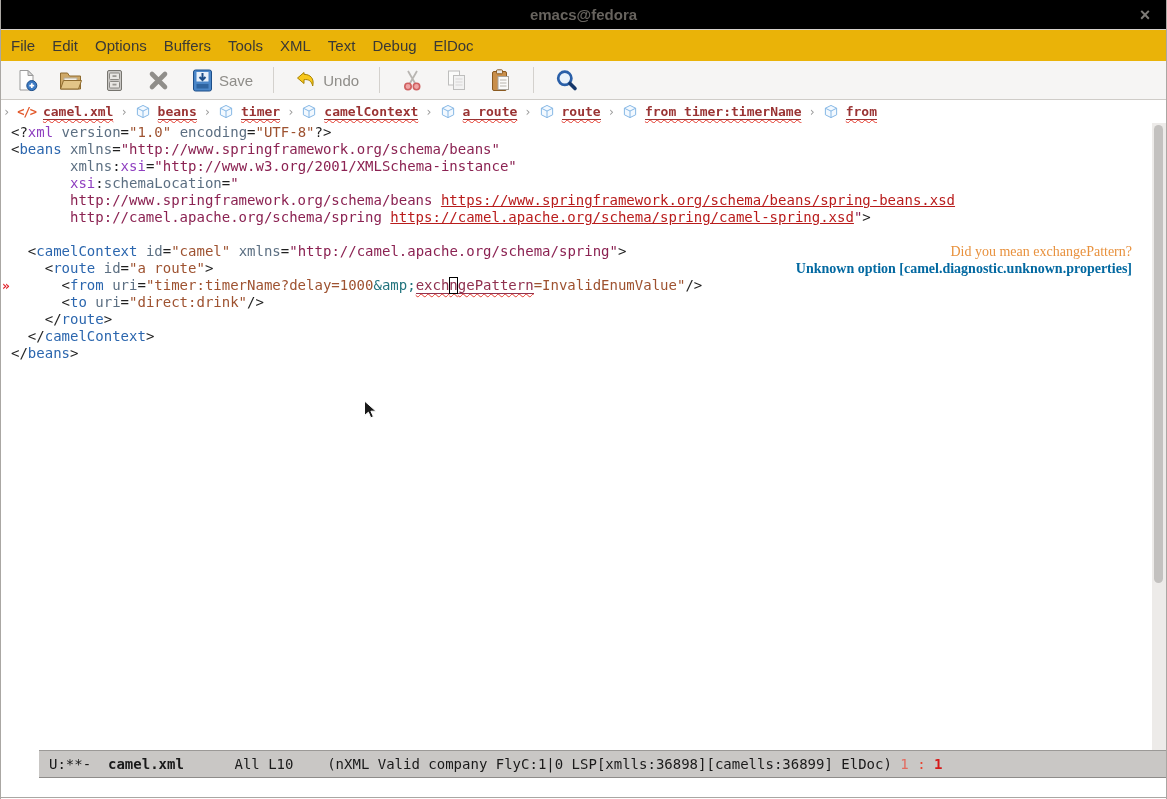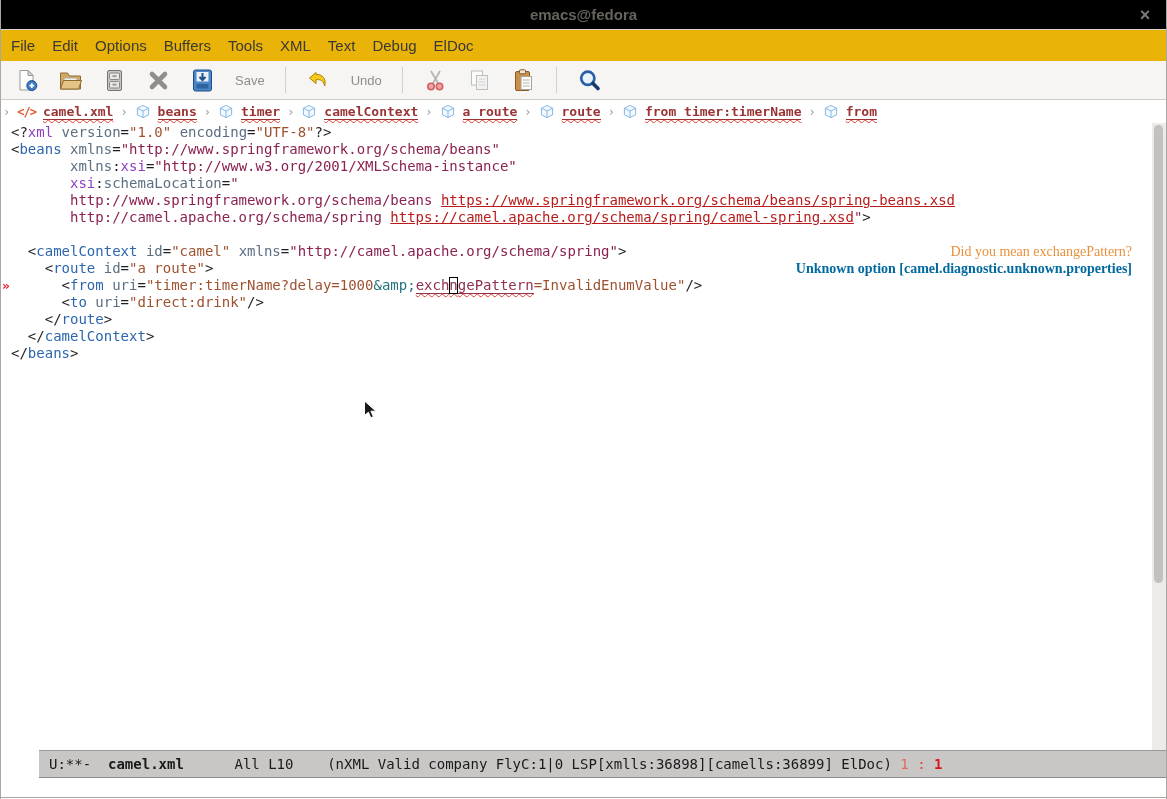--- a/index.html
+++ b/index.html
@@ -37,21 +37,21 @@
     height:39px; background:#f6f5f4;
     border-bottom:1px solid #cfccc8;
     display:flex; align-items:center; gap:9px; padding-left:8px;
   }
   .tb-btn {
     border:none; background:transparent; display:flex; align-items:center;
     padding:2px 5px; cursor:pointer;
   }
   .tb-btn .ticon { width:25px; height:25px; display:inline-block; }
   .tb-btn .ticon svg { width:100%; height:100%; }
-  .tb-label { font-size:13px; color:#8f8d89; margin-left:20px; }
+  .tb-label { font-size:15px; color:#8f8d89; margin-left:4px; }
   .tb-sep { width:1px; height:26px; background:#d4d1cd; margin:0 6px; }
   
   .crumbbar {
     height:23px; background:#ffffff;
     display:flex; align-items:center; gap:7px;
     padding-left:2px;
     font-family:"DejaVu Sans Mono", monospace; font-size:13px;
   }
   .crumb-lead, .crumb-sep { color:#9a9a9a; font-size:12px; }
   .crumb-icon { width:16px; height:15px; display:inline-block; }

